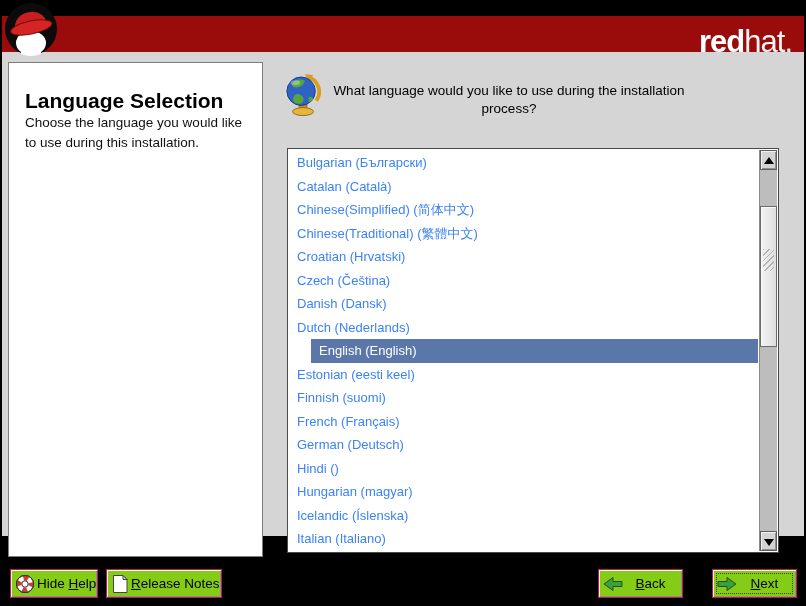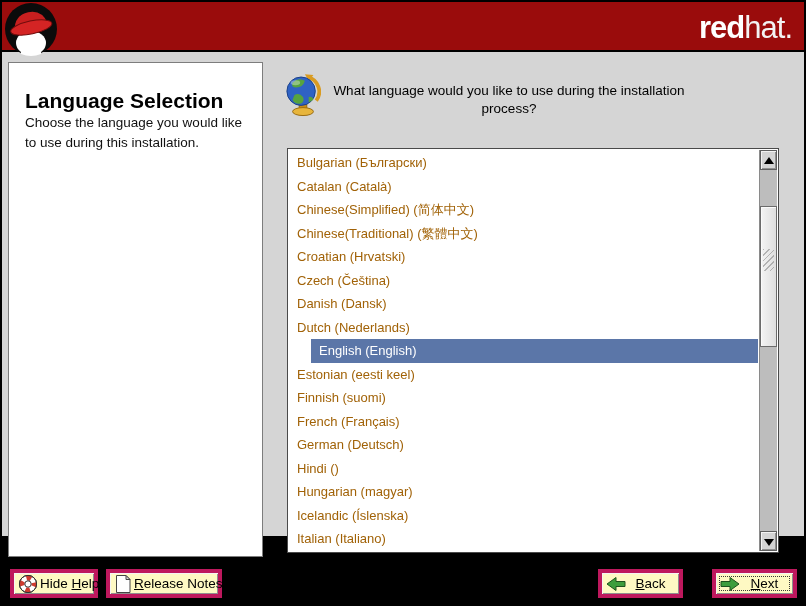--- a/index.html
+++ b/index.html
@@ -2,59 +2,59 @@
 <html><head>
 <meta charset="utf-8">
 <style>
   html,body{margin:0;padding:0;background:#555;}
   *{box-sizing:border-box;}
   #screen{
     position:relative;width:806px;height:606px;background:#000;
     font-family:"Liberation Sans","DejaVu Sans",sans-serif;overflow:hidden;
   }
   
-  #header{position:absolute;left:2px;top:2px;width:802px;height:48px;background:#9a0c0c;}
+  #header{position:absolute;left:2px;top:16px;width:802px;height:48px;background:#9a0c0c;}
   #logo{position:absolute;left:4px;top:2px;width:54px;height:54px;z-index:5;}
   #brand{position:absolute;right:12px;top:8px;font-size:31px;color:#fff;letter-spacing:-1px;}
   #brand .b{font-weight:bold;}
   #brand .l{font-weight:normal;color:#f3f3f3;}
   
   #main{position:absolute;left:2px;top:52px;width:802px;height:484px;background:#d5d5d5;}
   
   #help-panel{position:absolute;left:6px;top:10px;width:255px;height:495px;background:#fff;
     border:1px solid #7d7d7d;padding:18px 16px;}
   #help-title{font-size:21px;font-weight:bold;color:#000;margin:8px 0 0 0;}
   #help-body{font-size:13.5px;line-height:20px;color:#111;}
   
   #globe{position:absolute;left:283px;top:21px;}
   #prompt{position:absolute;left:328px;top:30px;width:358px;font-size:13.5px;line-height:18px;color:#000;text-align:center;}
   
   #listbox{position:absolute;left:285px;top:96px;width:492px;height:405px;background:#fff;
     border:1px solid #4a4a4a;}
   #rows{position:absolute;left:1px;top:2px;right:20px;bottom:1px;overflow:hidden;}
-  .row{height:23.5px;line-height:23.5px;padding-left:8px;font-size:13px;color:#a16207;white-space:nowrap;}
+  .row{height:23.5px;line-height:23.5px;padding-left:8px;font-size:13px;color:#3b82f6;white-space:nowrap;}
   .row.selected{color:#fff;}
   
   #scrollbar{position:absolute;top:1px;right:1px;bottom:1px;width:18px;background:#bdbdbd;
     border-left:1px solid #8a8a8a;}
   .sb-btn{position:absolute;left:0;width:17px;height:20px;background:#d4d4d4;
     border:1px solid #5e5e5e;box-shadow:inset 1px 1px 0 #f2f2f2,inset -1px -1px 0 #909090;}
   #sb-up{top:0;}
   #sb-down{bottom:0;}
   .tri{position:absolute;left:3px;width:0;height:0;border-left:5px solid transparent;border-right:5px solid transparent;}
   #sb-up .tri{top:6px;border-bottom:7px solid #000;}
   #sb-down .tri{top:7px;border-top:7px solid #000;}
   #sb-thumb{position:absolute;left:0;top:56px;width:17px;height:141px;
     background:linear-gradient(to right,#f4f4f4,#dedede);
     border:1px solid #6b6b6b;box-shadow:inset 1px 1px 0 #fbfbfb;}
   #sb-grip{position:absolute;left:2px;right:2px;top:42px;height:22px;
     background:repeating-linear-gradient(135deg,rgba(110,110,110,.45) 0 1px,transparent 1px 4px);}
   #sb-trough-top{position:absolute;left:0;top:20px;width:17px;height:36px;background:#bdbdbd;}
   
-  .btn{position:absolute;top:517px;height:29px;background:#fef9c3;border:4px solid #be185d;
+  .btn{position:absolute;top:517px;height:29px;background:#84cc16;border:1px solid #be185d;
     box-shadow:inset 1px 1px 0 #f4f4f4,inset -1px -1px 0 #8f8f8f;
     display:flex;align-items:center;font-size:13.5px;color:#000;cursor:default;
     font-family:inherit;padding:0 6px 0 4px;}
   .btn .lbl{flex:1;text-align:center;white-space:nowrap;}
   .btn u{text-decoration:underline;}
   #btn-hide-help{left:8px;width:88px;}
   #btn-release{left:104px;width:116px;}
   #btn-back{left:596px;width:85px;}
   #btn-next{left:710px;width:85px;}
   #btn-next::after{content:"";position:absolute;left:3px;top:3px;right:3px;bottom:3px;

